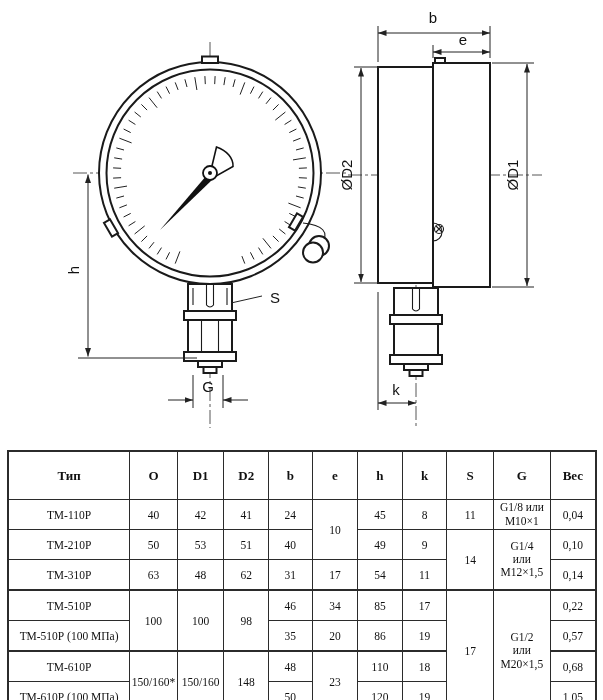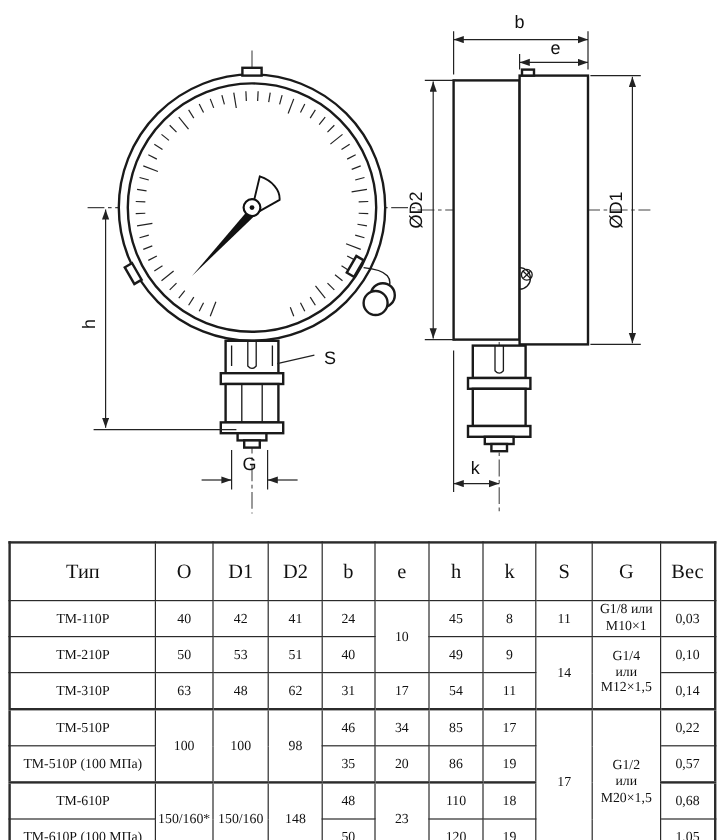--- a/index.html
+++ b/index.html
@@ -10,21 +10,21 @@
   svg .outline{fill:#fff;stroke:#1a1a1a;stroke-width:2;}
   svg .thin{fill:none;stroke:#1a1a1a;stroke-width:1.1;}
   svg .dim{stroke:#222;stroke-width:1;fill:none;}
   svg .cl{stroke:#444;stroke-width:0.9;fill:none;stroke-dasharray:14 3 3 3;}
   [data-name="dial-ticks"] line{stroke:#222;stroke-width:1;}
   
   table.spec{border-collapse:collapse;table-layout:fixed;width:590px;margin:1px 0 0 7px;
              font-family:"Liberation Serif",serif;color:#111;}
   table.spec th,table.spec td{border:1px solid #2b2b2b;text-align:center;vertical-align:middle;
              font-size:11.5px;padding:1px 1px;height:27px;overflow:hidden;}
-  table.spec th{font-weight:normal;font-size:17px;height:45px;}
+  table.spec th{font-weight:bold;font-size:13px;height:45px;}
   table.spec{border:2px solid #2b2b2b;}
   tr.group-top td{border-top-width:2px;}
   td.gcell{white-space:pre-line;font-size:10.5px;line-height:1.15;margin-top:48px;}
 </style>
 </head>
 <body>
 
 <div class="page" data-name="datasheet-page">
 
   <svg width="603" height="445" viewBox="0 0 603 445" data-name="gauge-technical-drawing">
@@ -243,21 +243,21 @@
       <td data-name="cell-o">40</td>
       <td data-name="cell-d1">42</td>
       <td data-name="cell-d2">41</td>
       <td data-name="cell-b">24</td>
       <td rowspan="2" data-name="cell-e">10</td>
       <td data-name="cell-h">45</td>
       <td data-name="cell-k">8</td>
       <td data-name="cell-s">11</td>
       <td class="gcell" data-name="cell-g">G1/8 или
 М10×1</td>
-      <td data-name="cell-weight">0,03</td>
+      <td data-name="cell-weight">0,04</td>
     </tr>
     <tr data-name="table-row">
       <td data-name="cell-type">ТМ-210Р</td>
       <td data-name="cell-o">50</td>
       <td data-name="cell-d1">53</td>
       <td data-name="cell-d2">51</td>
       <td data-name="cell-b">40</td>
       <td data-name="cell-h">49</td>
       <td data-name="cell-k">9</td>
       <td rowspan="2" data-name="cell-s">14</td>

